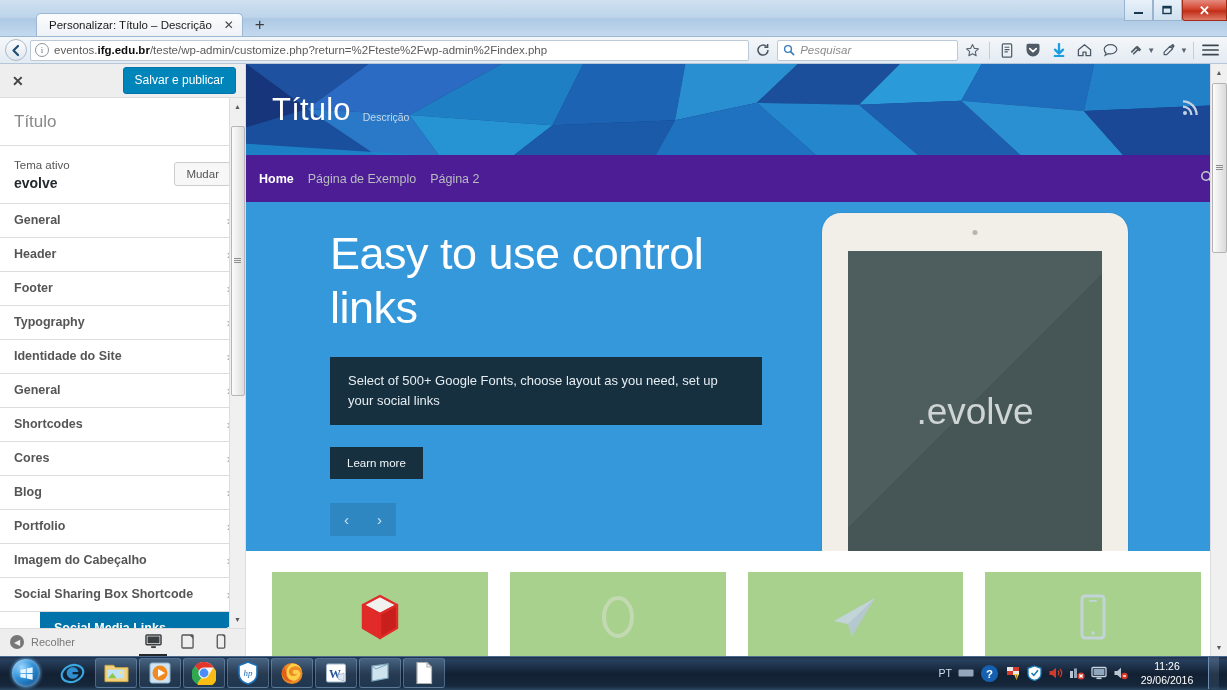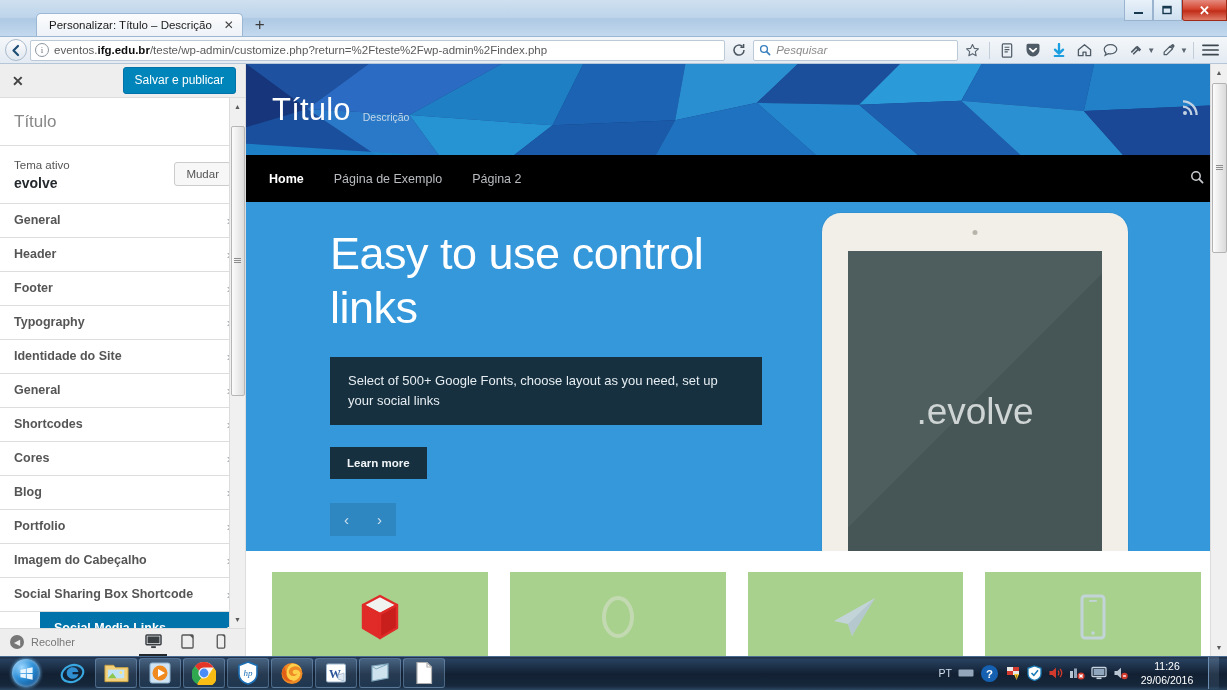--- a/index.html
+++ b/index.html
@@ -90,21 +90,21 @@
     font-family: "Liberation Serif", serif; flex: 0 0 auto;
   }
   .url { font-size: 11.5px; color: #5a5a5a; white-space: nowrap; overflow: hidden; }
   .url b { color: #0d0d0d; font-weight: bold; }
   .reloadbtn {
     width: 22px; height: 21px; flex: 0 0 auto;
     display: flex; align-items: center; justify-content: center;
     color: #4a5560; font-size: 13px; cursor: pointer;
   }
   .searchbar {
-    width: 205px; height: 21px; flex: 0 0 auto;
+    width: 181px; height: 21px; flex: 0 0 auto;
     background: #fff; border: 1px solid #bcc9d6; border-radius: 2px;
     display: flex; align-items: center; padding: 0 5px; gap: 5px;
   }
   .search-ph { font-size: 11.5px; color: #8b8b8b; font-style: italic; }
   .toolsep { width: 1px; height: 17px; background: #c3ced9; margin: 0 2px; flex: 0 0 auto; }
   .caret { font-size: 8px; color: #5a6570; margin-left: -4px; cursor: pointer; }
 
   
   .content { flex: 1 1 auto; display: flex; position: relative; background: #fff; overflow: hidden; }
 
@@ -205,41 +205,41 @@
   .poly { position: absolute; inset: 0; }
   .site-hdr-inner {
     position: relative; z-index: 2; height: 100%;
     display: flex; align-items: center; padding: 0 26px;
   }
   .site-title { font-size: 31px; color: #fff; font-weight: 300; letter-spacing: .2px; }
   .site-desc { font-size: 10.5px; color: #c6d6e8; margin-left: 12px; padding-top: 14px; }
   .rss { margin-left: auto; color: #c3d2e2; font-size: 17px; }
 
   .site-nav {
-    height: 47px; background: #000000;
-    display: flex; align-items: center; padding: 0 23px; gap: 30px;
+    height: 47px; background: #4c1d95;
+    display: flex; align-items: center; padding: 0 13px; gap: 14px;
   }
   .nav-link { font-size: 12.5px; color: #b9bcc0; cursor: pointer; }
   .nav-link.active { color: #fff; font-weight: bold; }
   .nav-search { margin-left: auto; color: #c9ccd0; font-size: 13px; cursor: pointer; }
 
   
   .hero { height: 349px; background: #3498db; position: relative; overflow: hidden; }
   .hero-txt { position: absolute; left: 84px; top: 25px; width: 440px; }
   .hero-h1 {
     font-size: 45px; line-height: 1.2; color: #fff; font-weight: 300; letter-spacing: -.5px;
   }
   .hero-box {
     margin-top: 22px; background: #16303f; color: #e6edf2;
     font-size: 13px; line-height: 1.55; padding: 14px 18px; width: 432px;
   }
   .hero-btn {
     margin-top: 22px; display: inline-block;
     background: #16303f; color: #f1f5f8;
-    font-size: 11.5px; padding: 10px 17px; cursor: pointer; font-weight: bold;
+    font-size: 11.5px; padding: 10px 17px; cursor: pointer;
   }
   .hero-arrows { margin-top: 24px; display: flex; width: 66px; }
   .harr {
     width: 33px; height: 33px; background: rgba(22,48,63,.16);
     display: flex; align-items: center; justify-content: center;
     color: #cfe2ef; font-size: 15px; cursor: pointer;
   }
   
   .tablet {
     position: absolute; left: 576px; top: 11px;

